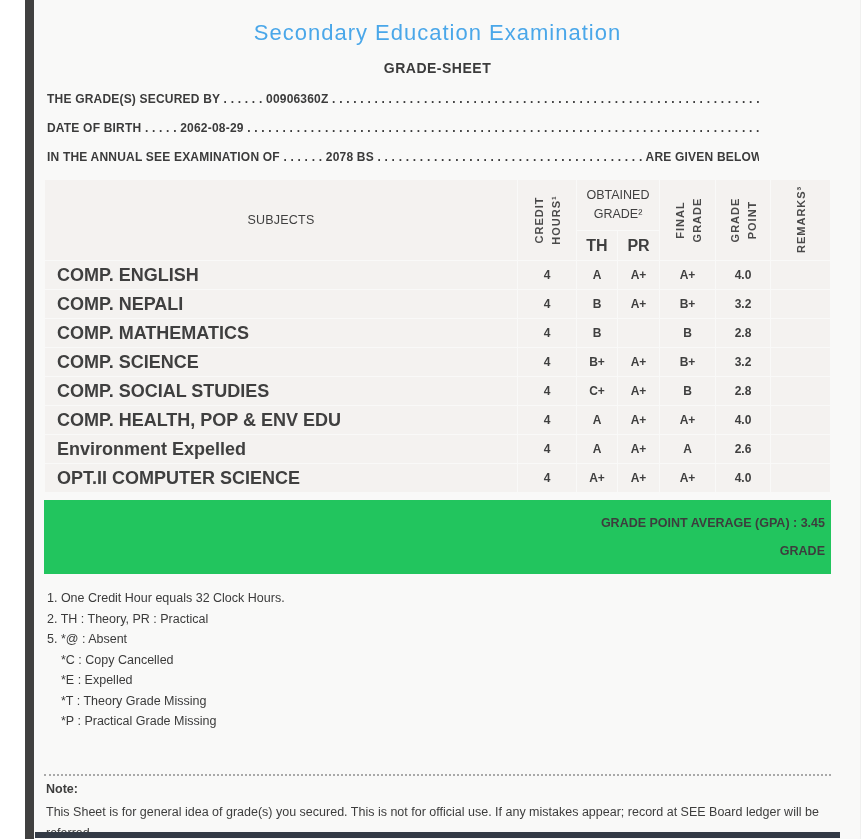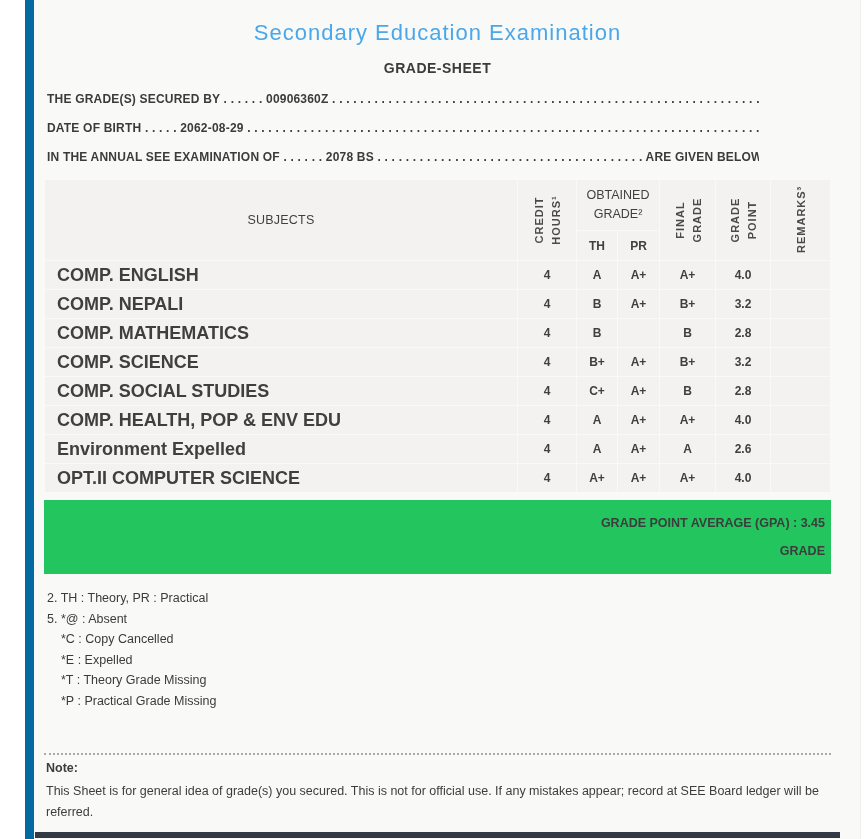--- a/index.html
+++ b/index.html
@@ -10,21 +10,21 @@
     font-family: "Liberation Sans", sans-serif;
     color: #3d3d3d;
     overflow: hidden;
   }
   .sheet {
     position: relative;
     margin-left: 25px;
     width: 836px;
     height: 839px;
     background: #f9f9f8;
-    border-left: 9px solid #0369a1;
+    border-left: 9px solid #404040;
     border-right: 1px solid #f0f0ef;
     padding: 18px 29px 12px 10px;
     overflow: hidden;
   }
   .title {
     text-align: center;
     color: #4aa7e9;
     font-size: 22px;
     font-weight: 400;
     letter-spacing: 1px;
@@ -71,21 +71,21 @@
     letter-spacing: 0.2px;
   }
   .col-subject { width: auto; }
   .col-credit  { width: 58px; }
   .col-th      { width: 40px; }
   .col-pr      { width: 41px; }
   .col-final   { width: 55px; }
   .col-gp      { width: 54px; }
   .col-remarks { width: 59px; }
   tr.head-top th { height: 50px; }
-  tr.head-sub th { height: 29px; font-weight: 700; font-size: 12px; }
+  tr.head-sub th { height: 29px; font-weight: 700; font-size: 16px; }
   th.vert-cell { position: relative; }
   .rot {
     position: absolute;
     left: 50%; top: 50%;
     transform: translate(-50%, -50%) rotate(-90deg);
     width: 66px;
     text-align: center;
     font-weight: 700;
     font-size: 11px;
     letter-spacing: 1px;
@@ -276,20 +276,21 @@
       </tr>
     </tbody>
   </table>
 
   <div class="summary">
     <div class="gpa">GRADE POINT AVERAGE (GPA) : 3.45</div>
     <div class="result">GRADE</div>
   </div>
 
   <div class="footnotes">
+    <div class="fn-line">1. One Credit Hour equals 32 Clock Hours.</div>
     <div class="fn-line">2. TH : Theory, PR : Practical</div>
     <div class="fn-line">5. *@ : Absent</div>
     <div class="fn-line indent">*C : Copy Cancelled</div>
     <div class="fn-line indent">*E : Expelled</div>
     <div class="fn-line indent">*T : Theory Grade Missing</div>
     <div class="fn-line indent">*P : Practical Grade Missing</div>
   </div>
 
   <hr class="divider">
 

